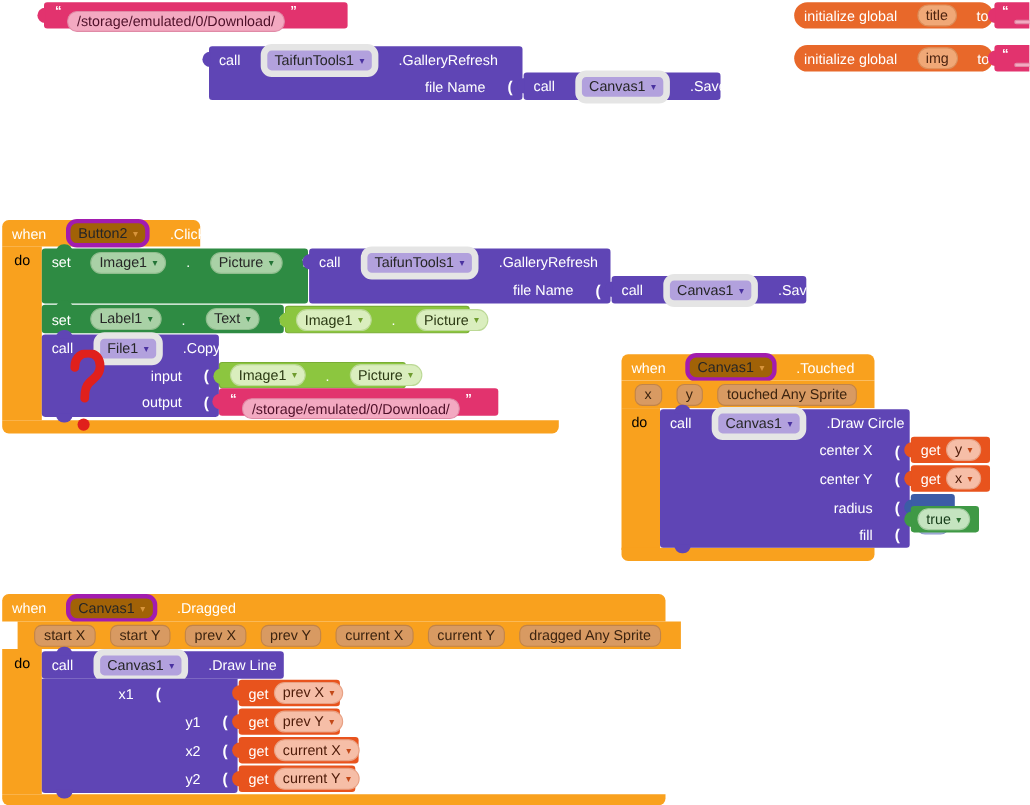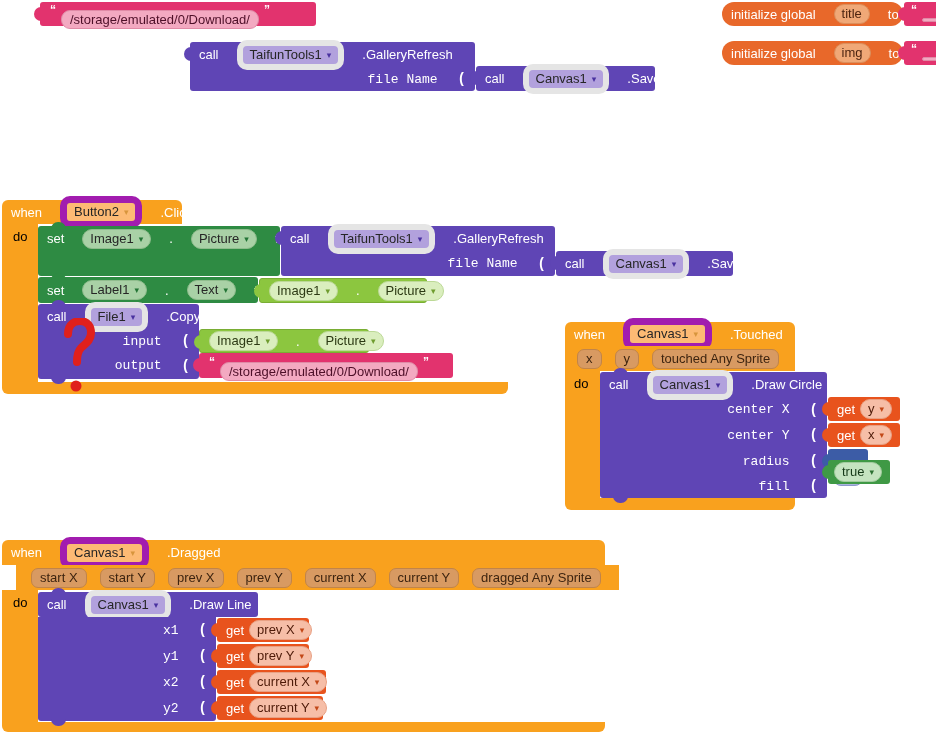--- a/index.html
+++ b/index.html
@@ -1,26 +1,26 @@
 <!DOCTYPE html>
 <html><head>
 <meta charset="utf-8">
 <style>
   html,body{margin:0;padding:0;background:#fff;}
   #screen{position:relative;width:936px;height:732px;overflow:hidden;background:#ffffff;
           font-family:"Liberation Sans",sans-serif;font-size:13px;}
   .blk{position:absolute;box-sizing:border-box;color:#fff;border-radius:3px;}
   .frow{display:flex;align-items:center;gap:18px;padding:0 9px;height:25px;white-space:nowrap;}
-  .frow.end{justify-content:flex-end;font-family:Liberation Mono, monospace;}
+  .frow.end{justify-content:flex-end;}
   .pill{display:inline-flex;align-items:center;border-radius:10px;padding:1px 7px;font-size:13px;
         color:#262626;line-height:16px;white-space:nowrap;}
   .dd::after{content:"▾";font-size:9px;margin-left:5px;}
   
   .c-orange{background:#F9A11E;}
-  .p-orange{background:#fdba74;border:7px solid #a21caf;}
+  .p-orange{background:#a16207;border:4px solid #a21caf;}
   .p-orange.dd::after{color:#d8953c;}
   .c-purple{background:#5F45B5;}
   .p-purple{background:#B2A1DD;border:6px solid #e5e5e5;}
   .p-purple.dd::after{color:#4a32a0;}
   .c-dkgreen{background:#2E8B43;}
   .p-dkgreen{background:#A9D1A6;border:1px solid #8fbd8d;}
   .p-dkgreen.dd::after{color:#237436;}
   .c-ltgreen{background:#8CC63F;border:1px solid #79ad34;}
   .p-ltgreen{background:#DAEEBE;border:1px solid #bcd996;color:#2c3a14;}
   .p-ltgreen.dd::after{color:#6f9c2f;}
@@ -300,21 +300,21 @@
     <div class="blk c-orange" style="left:2px;top:722px;width:603px;height:10px;border-radius:0 0 6px 6px;"></div>
 
     <div class="blk c-purple notch" style="left:38px;top:592px;width:220px;height:25px;">
       <div class="frow">
         <span class="kw">call</span>
         <span class="pill p-purple dd">Canvas1</span>
         <span class="kw">.Draw Line</span>
       </div>
     </div>
     <div class="blk c-purple tab" style="left:38px;top:617px;width:178px;height:104px;border-radius:0 0 3px 3px;">
-      <div class="frow end" style="height:26px;">
+      <div class="frow end" style="height:26px;justify-content:center;">
           <span class="kw">x1</span>
           <span class="sock">(</span>
         </div>
       <div class="frow end" style="height:26px;">
           <span class="kw">y1</span>
           <span class="sock">(</span>
         </div>
       <div class="frow end" style="height:26px;">
           <span class="kw">x2</span>
           <span class="sock">(</span>

